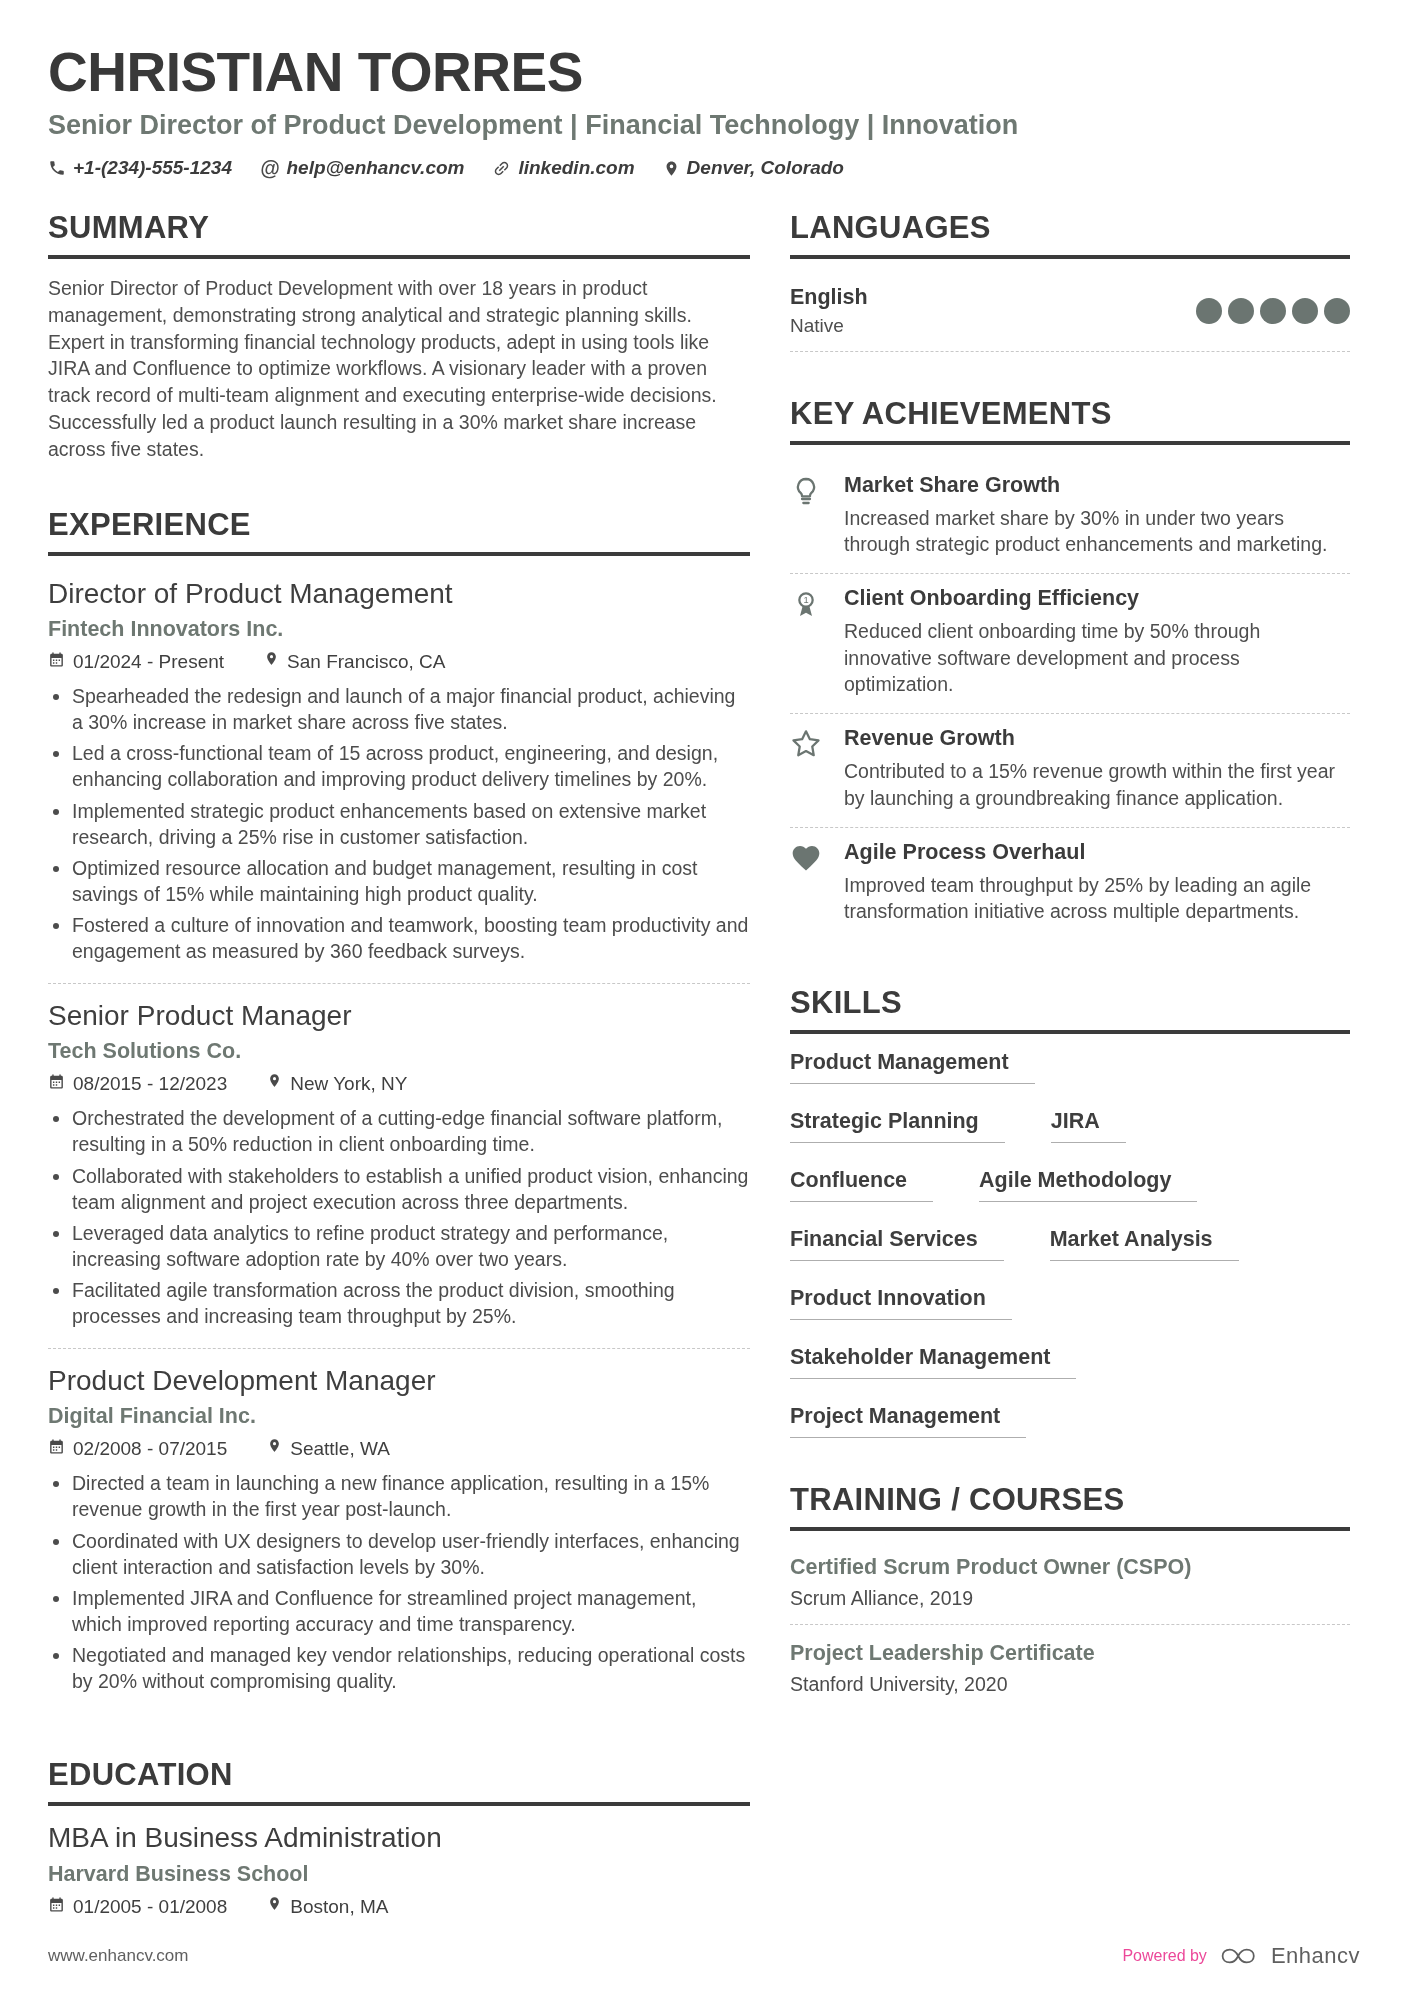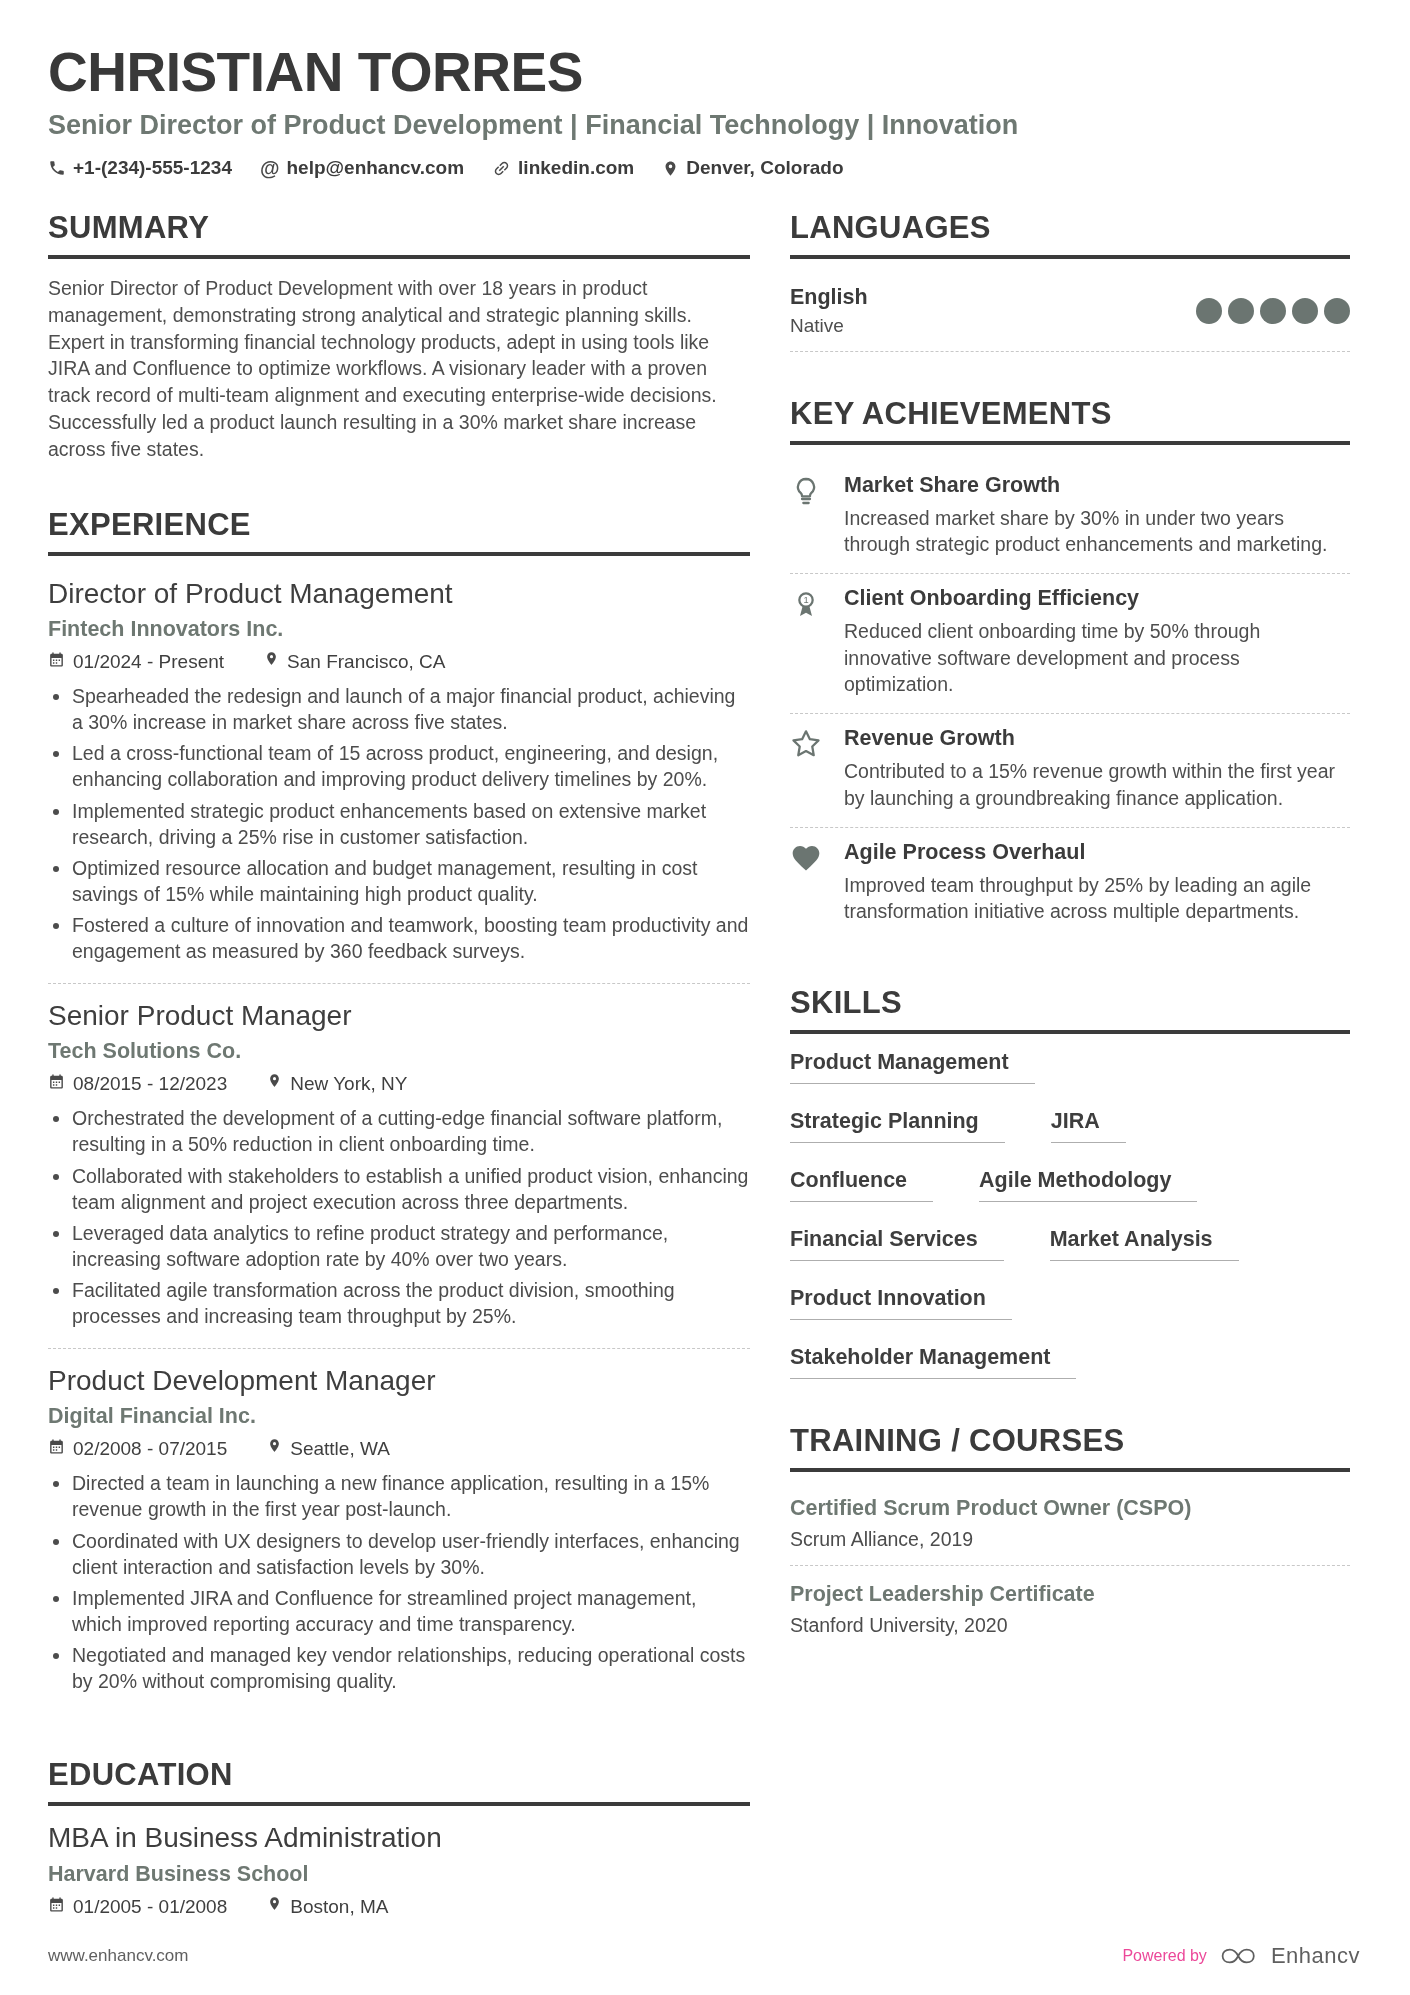--- a/index.html
+++ b/index.html
@@ -4,21 +4,21 @@
 <style>
   * { margin:0; padding:0; box-sizing:border-box; }
   html,body { background:#ffffff; }
   .page {
     width:1410px; height:1995px; position:relative; overflow:hidden;
     background:#ffffff; font-family:"Liberation Sans", sans-serif; color:#4e4e4e;
   }
   .header { padding:44px 60px 0 48px; }
   .name { font-size:55px; font-weight:800; color:#393939; letter-spacing:-0.5px; line-height:1.05; }
   .title { margin-top:8px; font-size:27px; font-weight:600; color:#6e7872; }
-  .contact-row { margin-top:16px; display:flex; align-items:center; gap:28px; font-size:19px; font-weight:700; color:#3c3c3c; }
+  .contact-row { margin-top:16px; display:flex; align-items:center; gap:28px; font-size:19px; font-weight:700; color:#3c3c3c;font-style:italic; }
   .contact-item { display:flex; align-items:center; gap:7px; }
   .contact-item .ic { display:inline-flex; color:#4a4a4a; }
   .at-glyph { font-size:20px; font-weight:700; color:#4a4a4a; }
 
   .columns { display:grid; grid-template-columns:702px 560px; column-gap:40px; padding:30px 60px 0 48px; }
 
   .sec-head {
     font-size:31px; font-weight:800; color:#3b3b3b; letter-spacing:0.3px;
     padding-bottom:9px; border-bottom:4px solid #3b3b3b; margin-bottom:16px;
   }
@@ -330,20 +330,23 @@
         <div class="skill-row">
           <span class="skill-chip">Financial Services</span>
           <span class="skill-chip">Market Analysis</span>
         </div>
         <div class="skill-row">
           <span class="skill-chip">Product Innovation</span>
         </div>
         <div class="skill-row">
           <span class="skill-chip">Stakeholder Management</span>
         </div>
+        <div class="skill-row">
+          <span class="skill-chip">Project Management</span>
+        </div>
       </div>
 
       <div class="section">
         <div class="sec-head">TRAINING / COURSES</div>
         <div class="course-item with-divider">
           <div class="course-title">Certified Scrum Product Owner (CSPO)</div>
           <div class="course-org">Scrum Alliance, 2019</div>
         </div>
         <div class="course-item">
           <div class="course-title">Project Leadership Certificate</div>

